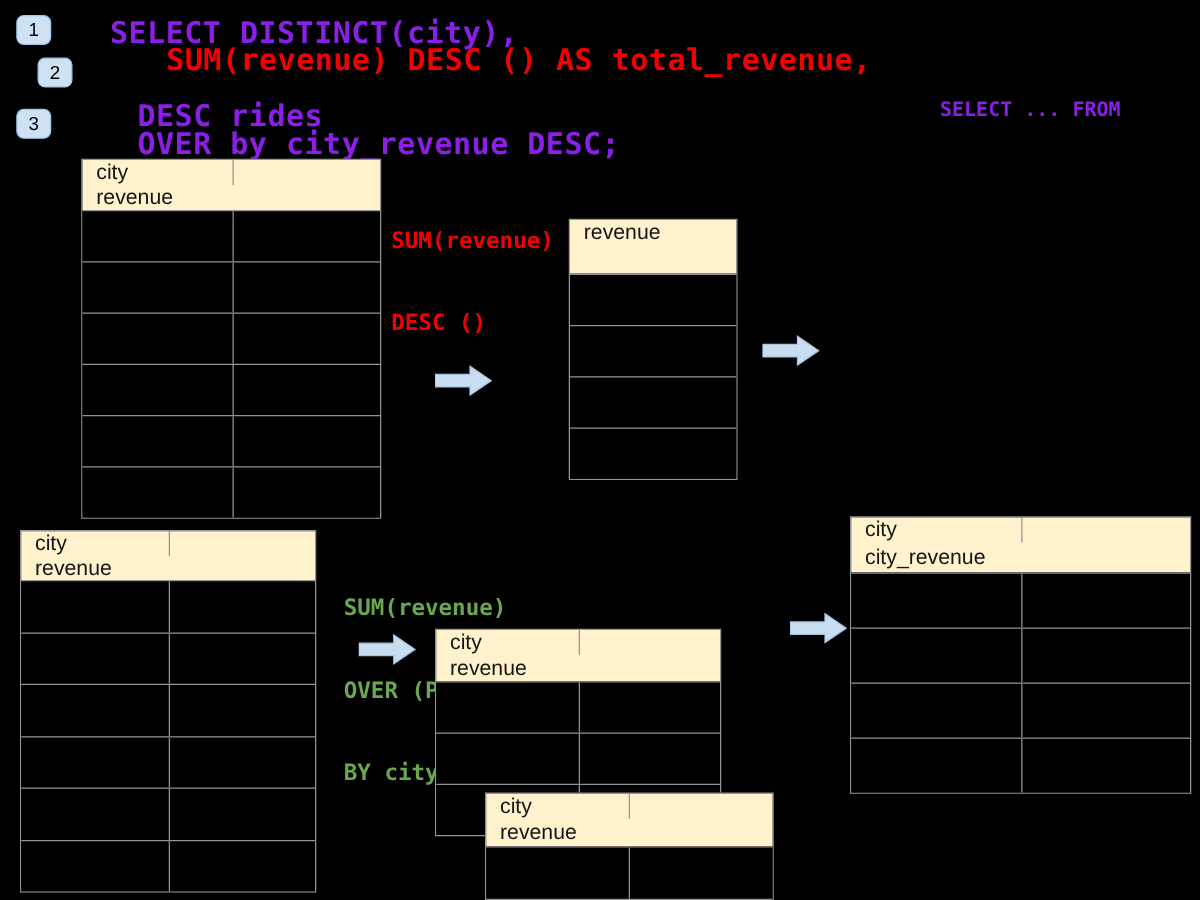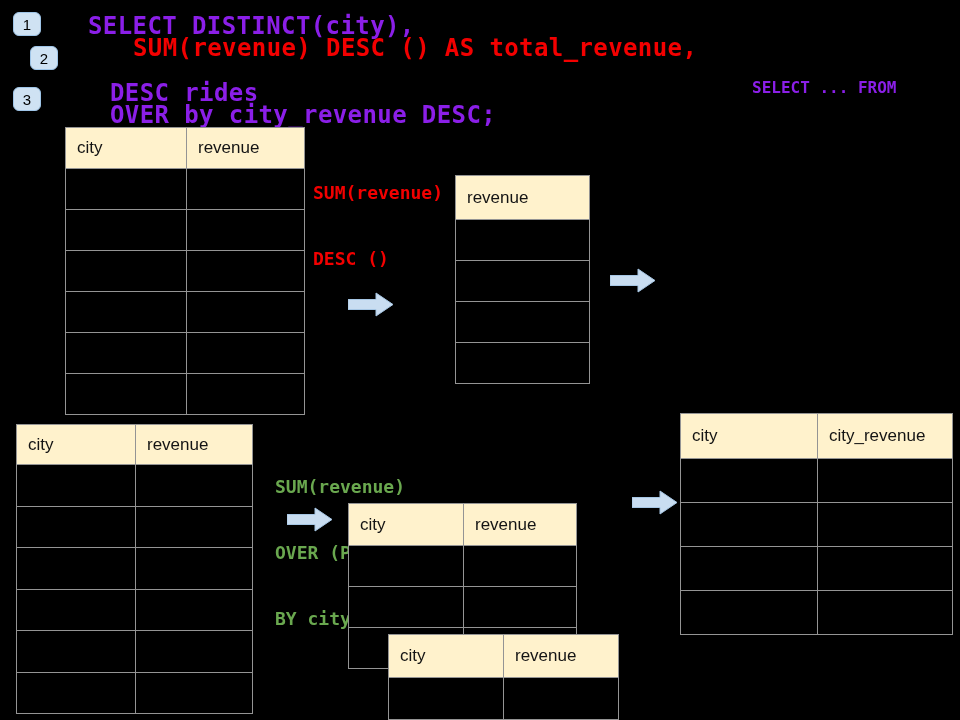--- a/index.html
+++ b/index.html
@@ -37,21 +37,21 @@
     font-size:16px;line-height:21px;color:var(--purple);white-space:pre;
   }
   .ann{
     position:absolute;font-family:"DejaVu Sans Mono",monospace;
     font-weight:bold;font-size:18px;line-height:22px;white-space:pre;
   }
   .ann-total{left:313px;top:138px;color:var(--red);}
   .ann-partition{left:275px;top:432px;color:var(--green);}
   
   .tbl{position:absolute;border:1px solid var(--grid);background:#000;}
-  .thead{display:flex;background:var(--header-bg);}
+  .thead{display:flex;background:var(--header-bg);flex-direction:column;}
   .th{
     display:flex;align-items:center;padding-left:11px;
     font-size:17px;color:var(--header-text);
     border-right:1px solid var(--grid);
   }
   .th:last-child{border-right:none;}
   .th2{flex:1;}
   .tr{display:flex;border-top:1px solid var(--grid);background:#000;}
   .td{border-right:1px solid var(--grid);}
   .td:last-child{border-right:none;}

